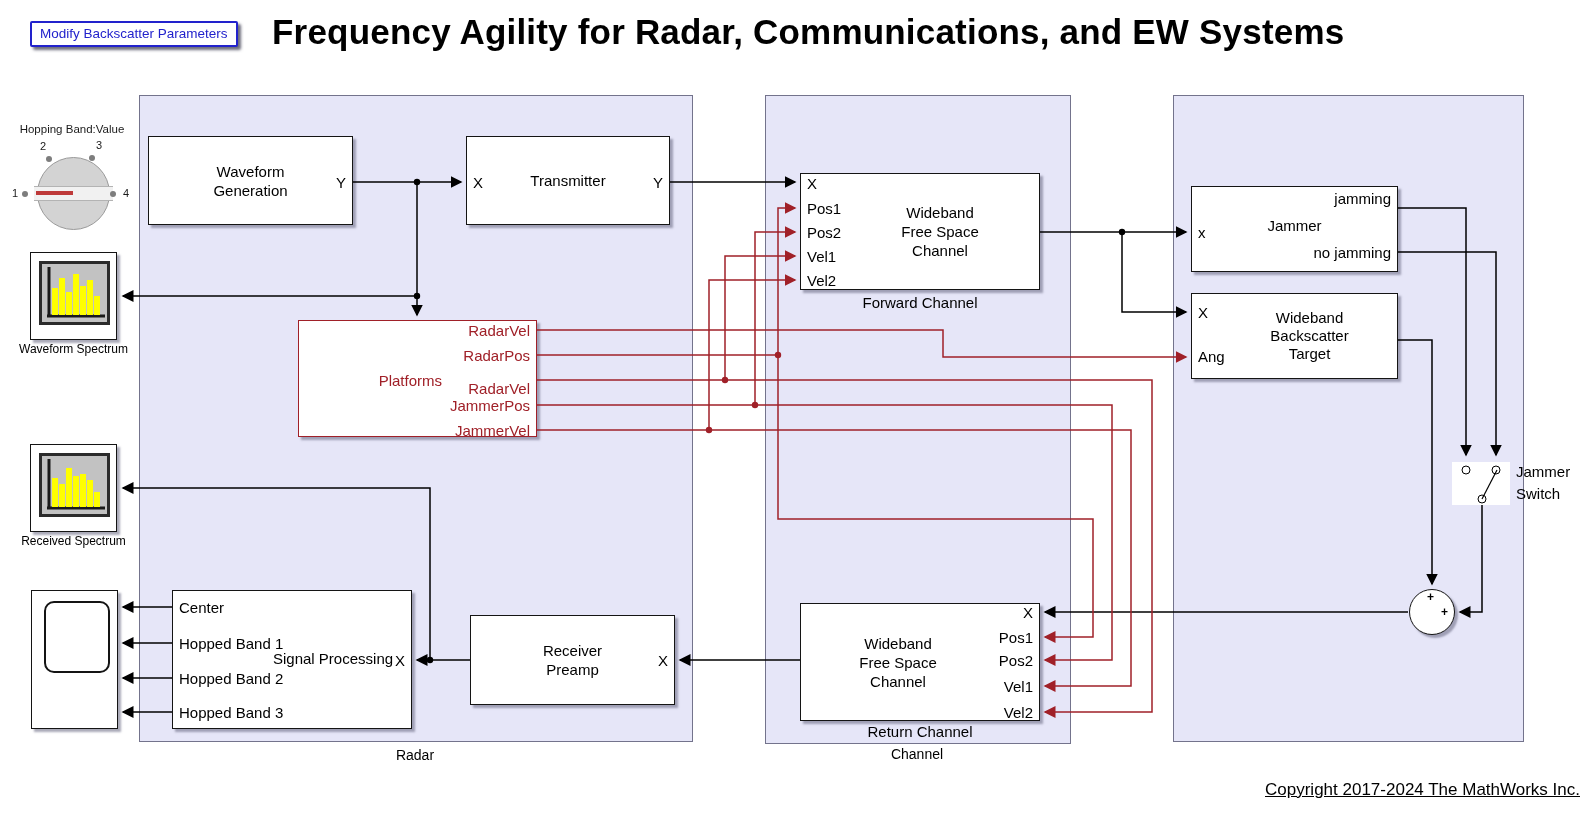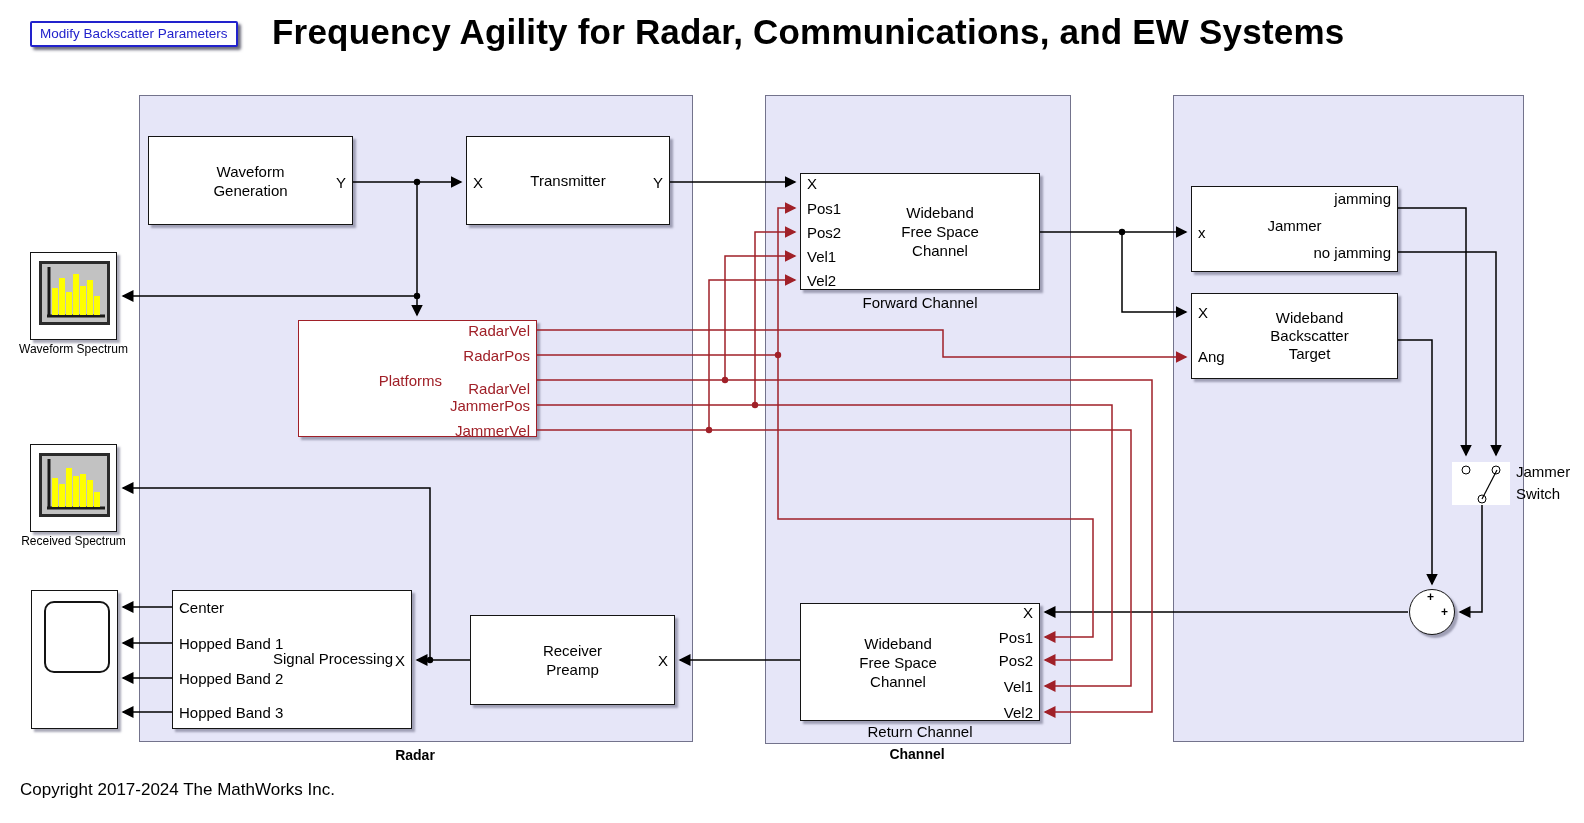--- a/index.html
+++ b/index.html
@@ -2,21 +2,21 @@
 <html><head>
 <meta charset="utf-8">
 <style>
   html,body{margin:0;padding:0;background:#ffffff;}
   #canvas{
     position:relative;width:1584px;height:823px;background:#ffffff;
     font-family:"Liberation Sans",sans-serif;color:#000;overflow:hidden;
   }
   
   .region{position:absolute;background:#E6E6F8;border:1px solid #73738C;z-index:1;}
-  .region-label{position:absolute;font-size:14px;font-weight:bold;text-align:center;z-index:2;}
+  .region-label{position:absolute;font-size:14px;font-weight:normal;text-align:center;z-index:2;}
   
   .blk{
     position:absolute;background:#fff;border:1px solid #141414;
     box-shadow:3px 3px 2px rgba(100,100,125,.55);z-index:3;box-sizing:border-box;
   }
   .blk .center-label{
     position:absolute;inset:0;display:flex;align-items:center;justify-content:center;
     text-align:center;font-size:15px;line-height:19px;white-space:pre-line;
   }
   .port{position:absolute;font-size:15px;line-height:16px;}
@@ -53,34 +53,48 @@
   
   #jammer-switch{position:absolute;left:1452px;top:462px;width:58px;height:43px;background:#fff;z-index:3;}
   .sw-dot{position:absolute;width:7px;height:7px;border:1px solid #000;border-radius:50%;background:#fff;transform:translate(-50%,-50%);}
   #switch-label{position:absolute;left:1516px;top:461px;font-size:15px;line-height:22px;white-space:pre-line;z-index:3;}
   
   #sum-block{position:absolute;left:1409px;top:589px;width:46px;height:46px;border-radius:50%;
     background:#fff;border:1.5px solid #141414;box-shadow:3px 3px 2px rgba(100,100,125,.55);z-index:3;box-sizing:border-box;}
   .sum-sign{position:absolute;font-size:12px;font-weight:bold;z-index:4;}
   
   #wires{position:absolute;left:0;top:0;z-index:4;pointer-events:none;}
-  #copyright{position:absolute;left:20px;top:780px;width:1560px;text-align:left;font-size:17px;z-index:2;}
+  #copyright{position:absolute;left:20px;top:780px;width:1560px;text-align:right;font-size:17px;z-index:2;text-decoration:underline;}
 </style>
 </head>
 <body>
 
 <div id="canvas">
 
   <button id="param-btn">Modify Backscatter Parameters</button>
   <div id="title">Frequency Agility for Radar, Communications, and EW Systems</div>
 
   <div class="region" style="left:139px;top:95px;width:552px;height:645px;"></div>
   <div class="region" style="left:765px;top:95px;width:304px;height:647px;"></div>
   <div class="region" style="left:1173px;top:95px;width:349px;height:645px;"></div>
 
+  <div id="knob">
+    <div class="k-title">Hopping Band:Value</div>
+    <div class="k-circle"></div>
+    <div class="k-band"></div>
+    <div class="k-needle"></div>
+    <div class="k-dot" style="left:15px;top:71px;"></div>
+    <div class="k-dot" style="left:39px;top:36px;"></div>
+    <div class="k-dot" style="left:82px;top:35px;"></div>
+    <div class="k-dot" style="left:103px;top:71px;"></div>
+    <div class="k-tick" style="left:5px;top:70px;">1</div>
+    <div class="k-tick" style="left:33px;top:23px;">2</div>
+    <div class="k-tick" style="left:89px;top:22px;">3</div>
+    <div class="k-tick" style="left:116px;top:70px;">4</div>
+  </div>
 
   <div class="blk" style="left:148px;top:136px;width:205px;height:89px;">
     <div class="center-label">Waveform
 Generation</div>
     <span class="port pr" style="top:38px;">Y</span>
   </div>
 
   <div class="blk" style="left:466px;top:136px;width:204px;height:89px;">
     <div class="center-label">Transmitter</div>
     <span class="port pl" style="top:38px;">X</span>

